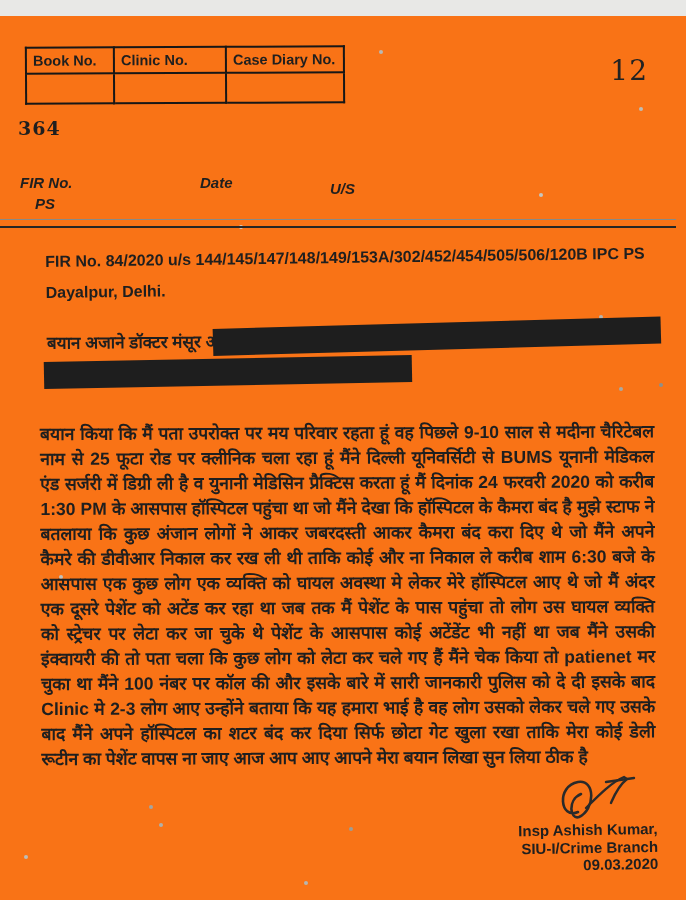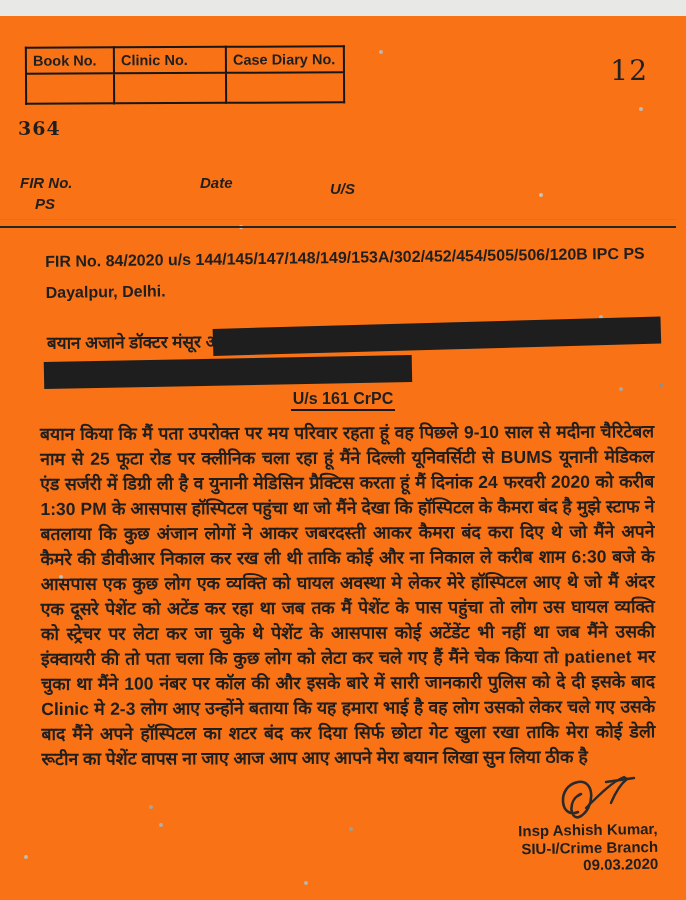--- a/index.html
+++ b/index.html
@@ -91,23 +91,20 @@
 
   <div class="fir-para">
     <div>FIR No. 84/2020 u/s 144/145/147/148/149/153A/302/452/454/505/506/120B IPC PS</div>
     <div>Dayalpur, Delhi.</div>
   </div>
 
   <div class="stmt-intro">बयान अजाने डॉक्टर मंसूर अहमद</div>
   <div class="bar bar1"></div>
   <div class="bar bar2"></div>
 
-  <div class="section-wrap">
-    <span class="section-head">U/s 161 CrPC</span>
-  </div>
 
   <div class="stmt-body">
       <div class="body-line">बयान किया कि मैं पता उपरोक्त पर मय परिवार रहता हूं वह पिछले 9-10 साल से मदीना चैरिटेबल</div>
       <div class="body-line">नाम से 25 फूटा रोड पर क्लीनिक चला रहा हूं मैंने दिल्ली यूनिवर्सिटी से BUMS यूनानी मेडिकल</div>
       <div class="body-line">एंड सर्जरी में डिग्री ली है व युनानी मेडिसिन प्रैक्टिस करता हूं मैं दिनांक 24 फरवरी 2020 को करीब</div>
       <div class="body-line">1:30 PM के आसपास हॉस्पिटल पहुंचा था जो मैंने देखा कि हॉस्पिटल के कैमरा बंद है मुझे स्टाफ ने</div>
       <div class="body-line">बतलाया कि कुछ अंजान लोगों ने आकर जबरदस्ती आकर कैमरा बंद करा दिए थे जो मैंने अपने</div>
       <div class="body-line">कैमरे की डीवीआर निकाल कर रख ली थी ताकि कोई और ना निकाल ले करीब शाम 6:30 बजे के</div>
       <div class="body-line">आसपास एक कुछ लोग एक व्यक्ति को घायल अवस्था मे लेकर मेरे हॉस्पिटल आए थे जो मैं अंदर</div>
       <div class="body-line">एक दूसरे पेशेंट को अटेंड कर रहा था जब तक मैं पेशेंट के पास पहुंचा तो लोग उस घायल व्यक्ति</div>

